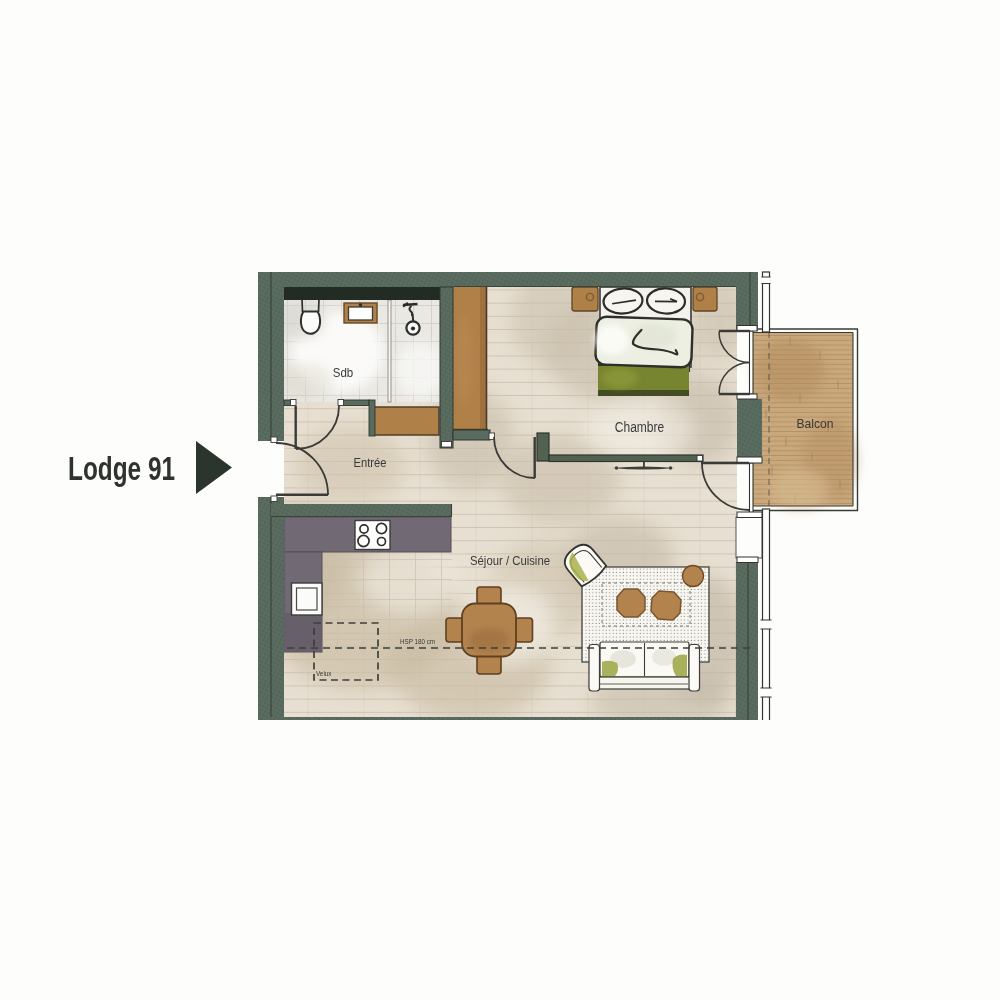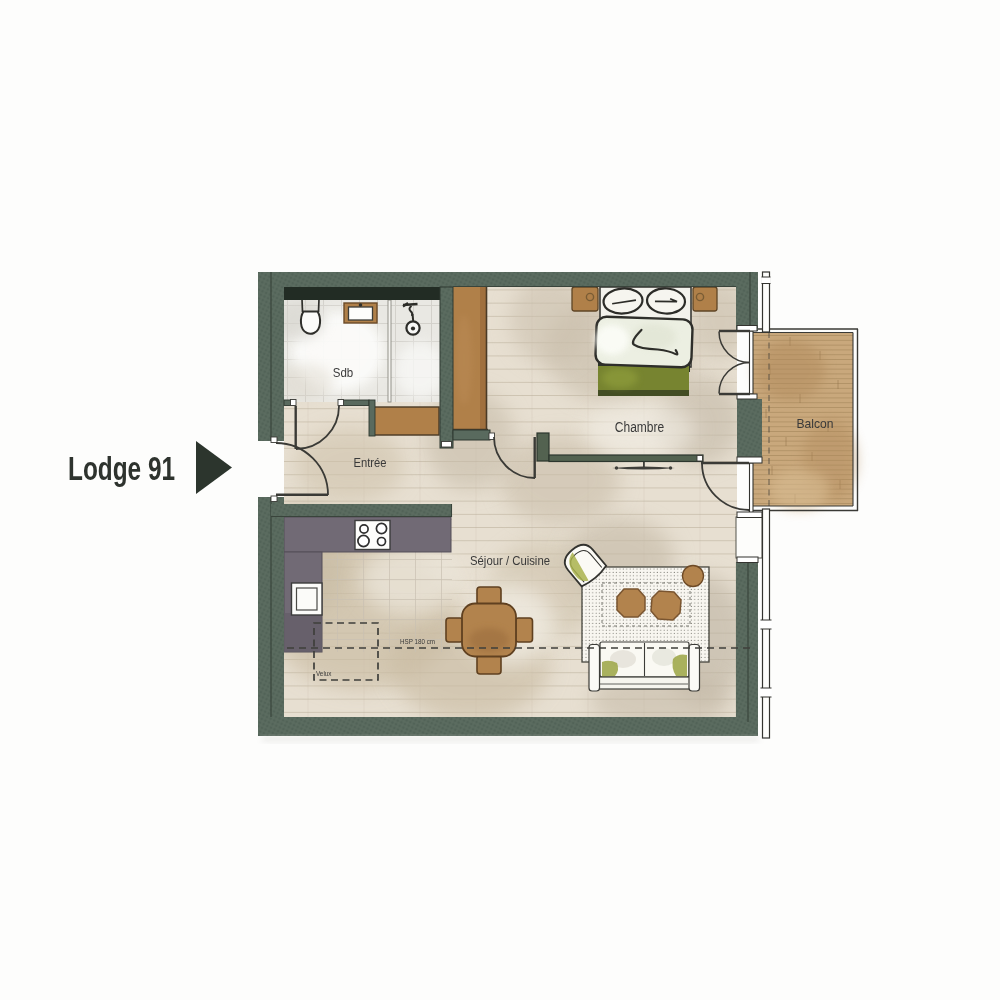--- a/index.html
+++ b/index.html
@@ -1,16 +1,16 @@
 <!DOCTYPE html>
 <html><head>
 <meta charset="utf-8">
 <style>
 html,body{margin:0;padding:0;background:#fdfdfc;}
-#page{width:1000px;height:1000px;position:relative;font-family:"Liberation Sans",sans-serif;}
+#page{width:1000px;height:720px;position:relative;font-family:"Liberation Sans",sans-serif;}
 svg{position:absolute;top:0;left:0;}
 </style>
 </head>
 <body>
 <div id="page">
 <svg width="1000" height="1000" viewBox="0 0 1000 1000">
 <defs>
 <pattern id="planks" width="60" height="13.2" patternUnits="userSpaceOnUse">
   <rect width="60" height="13.2" fill="none"></rect>
   <line x1="0" y1="12.7" x2="60" y2="12.7" stroke="#b4a892" stroke-width="1" opacity="0.5"></line>

